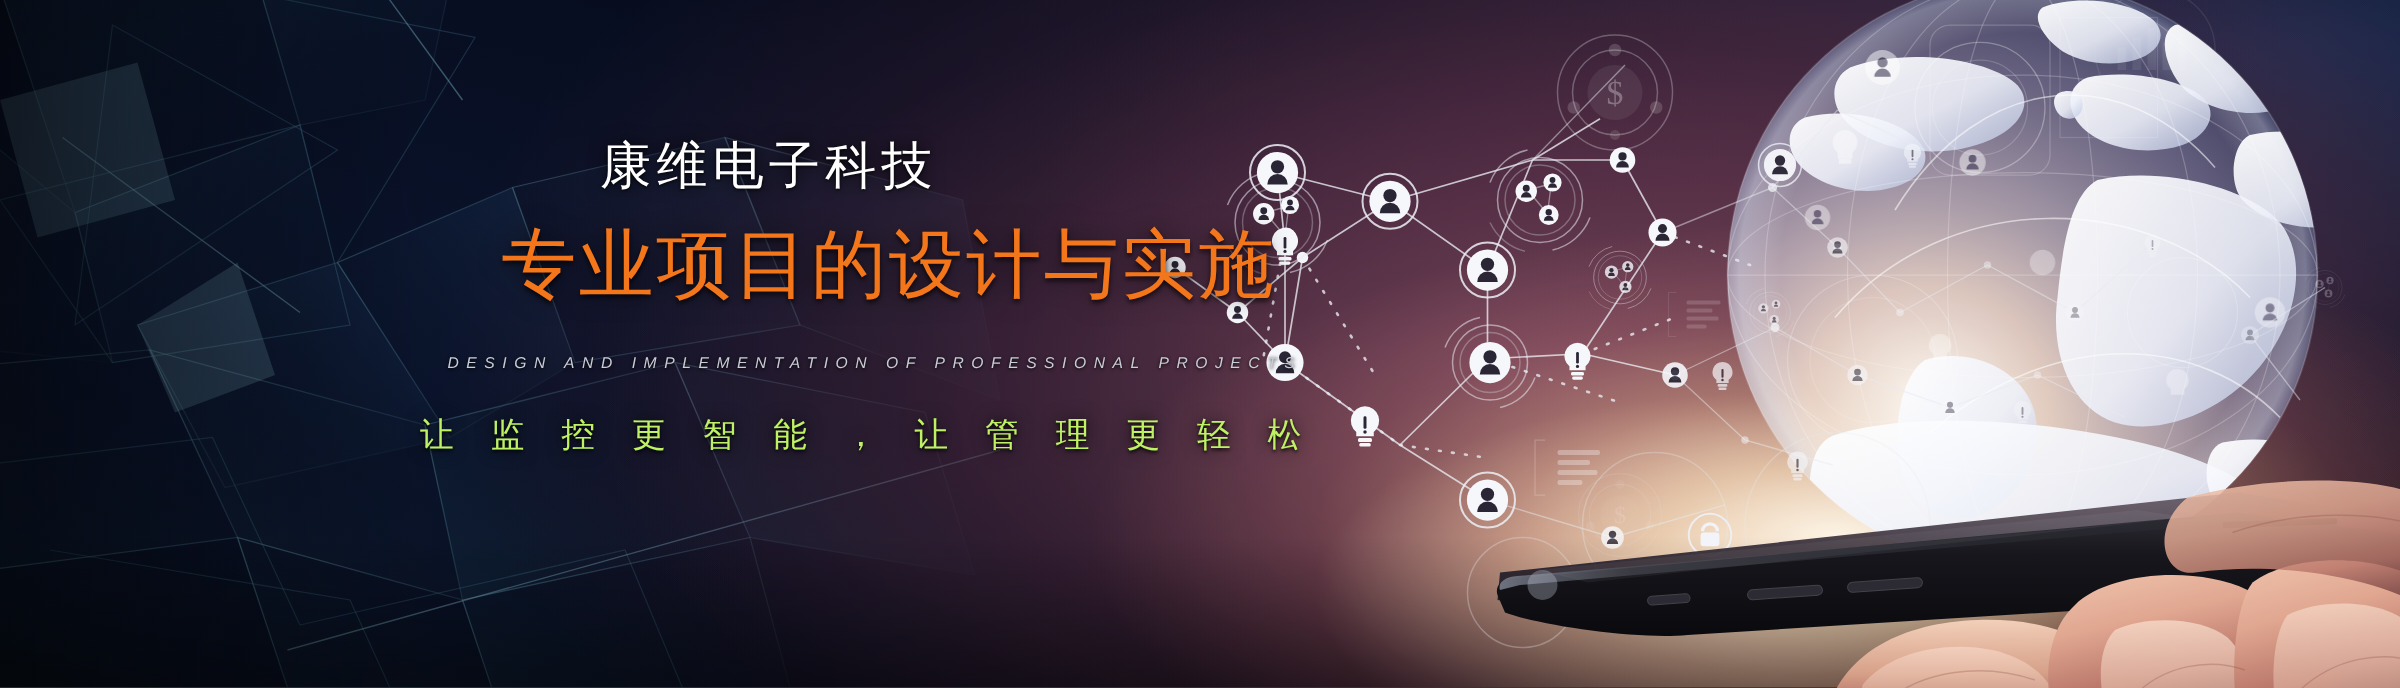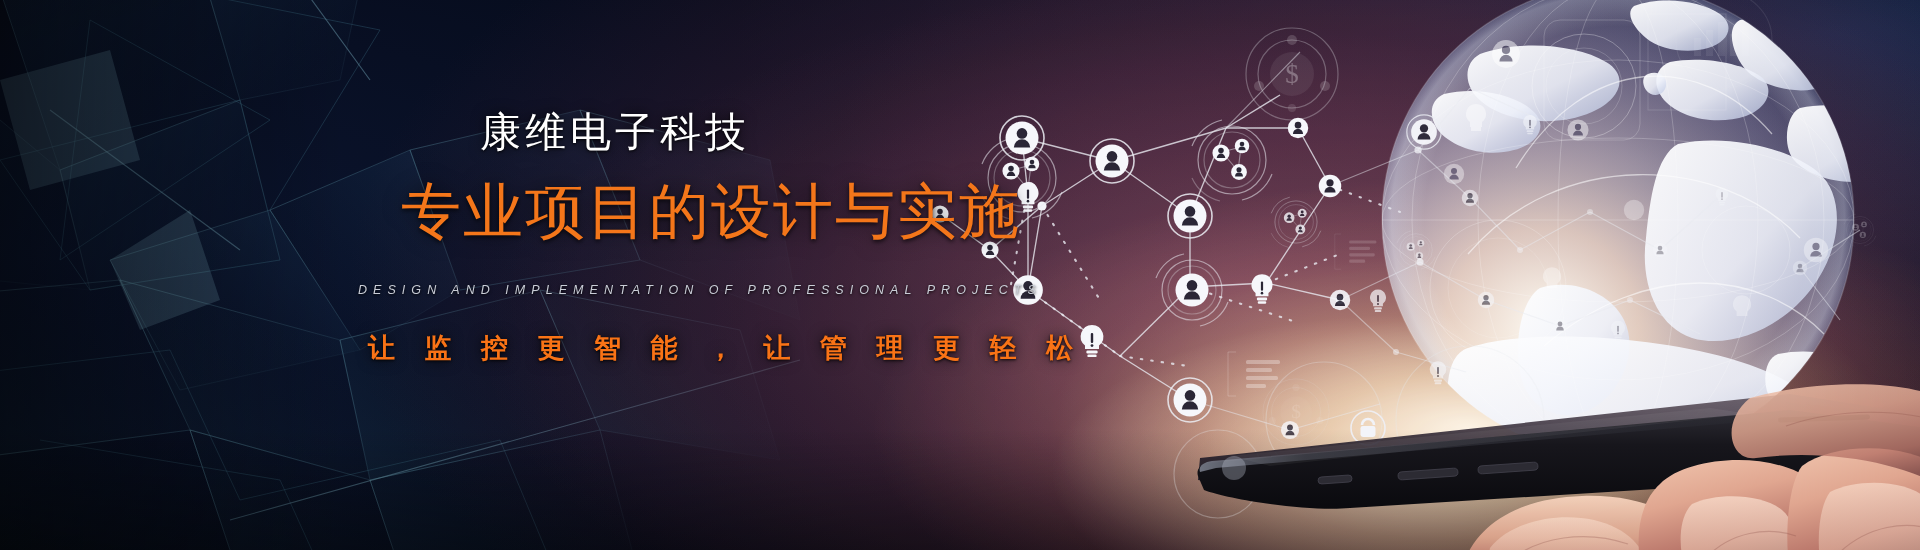--- a/index.html
+++ b/index.html
@@ -100,25 +100,25 @@
     font-size:12.5px;
     letter-spacing:6.05px;
     color:#c9cdd6;
     font-weight:400;
     white-space:nowrap;
     text-shadow:0 1px 3px rgba(0,0,0,.9);
     font-style:italic;
   }
   .headline-3 {
     position:absolute;
-    left:368px; top:330px;
+    left:336px; top:330px;
     font-size:27px;
     letter-spacing:11px;
-    color:#f97316;
-    font-weight:700;
+    color:#bef264;
+    font-weight:400;
     white-space:nowrap;
     text-shadow:0 0 14px rgba(0,0,0,.8), 0 1px 3px rgba(0,0,0,.9);
   }
 
   
   .network {
     position:absolute;
     left:0; top:0; right:0; bottom:0;
     z-index:25;
   }

